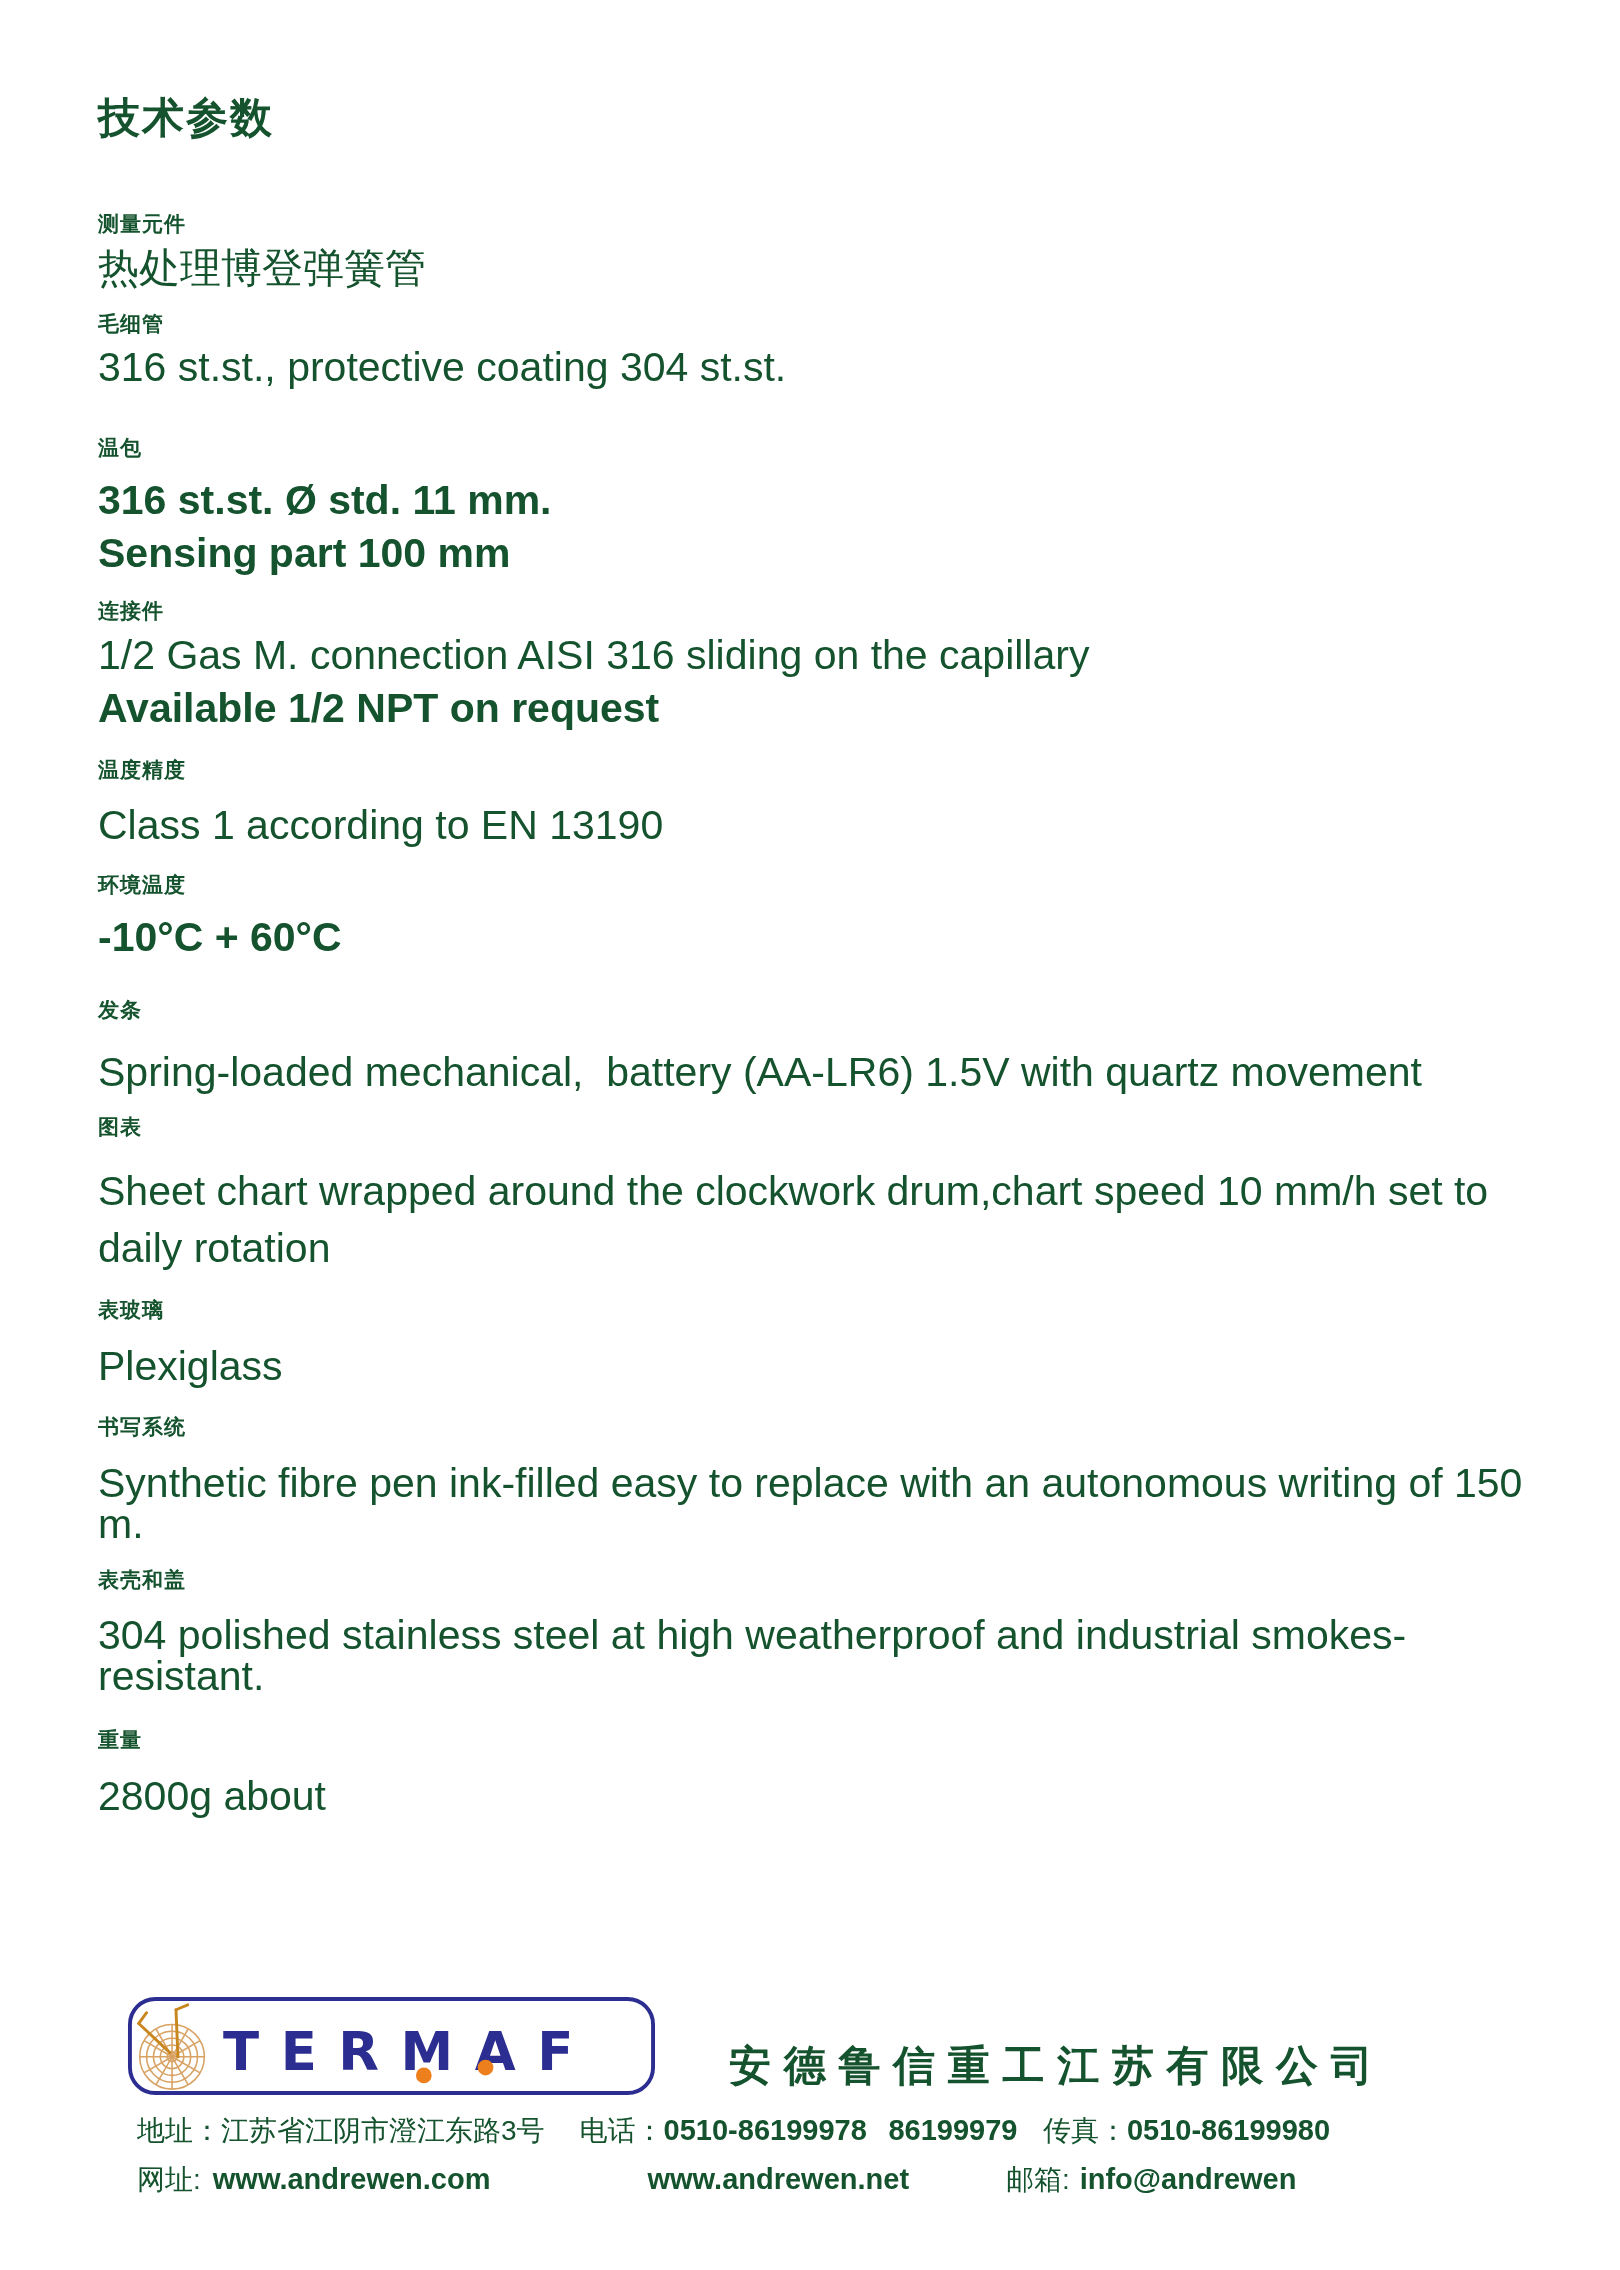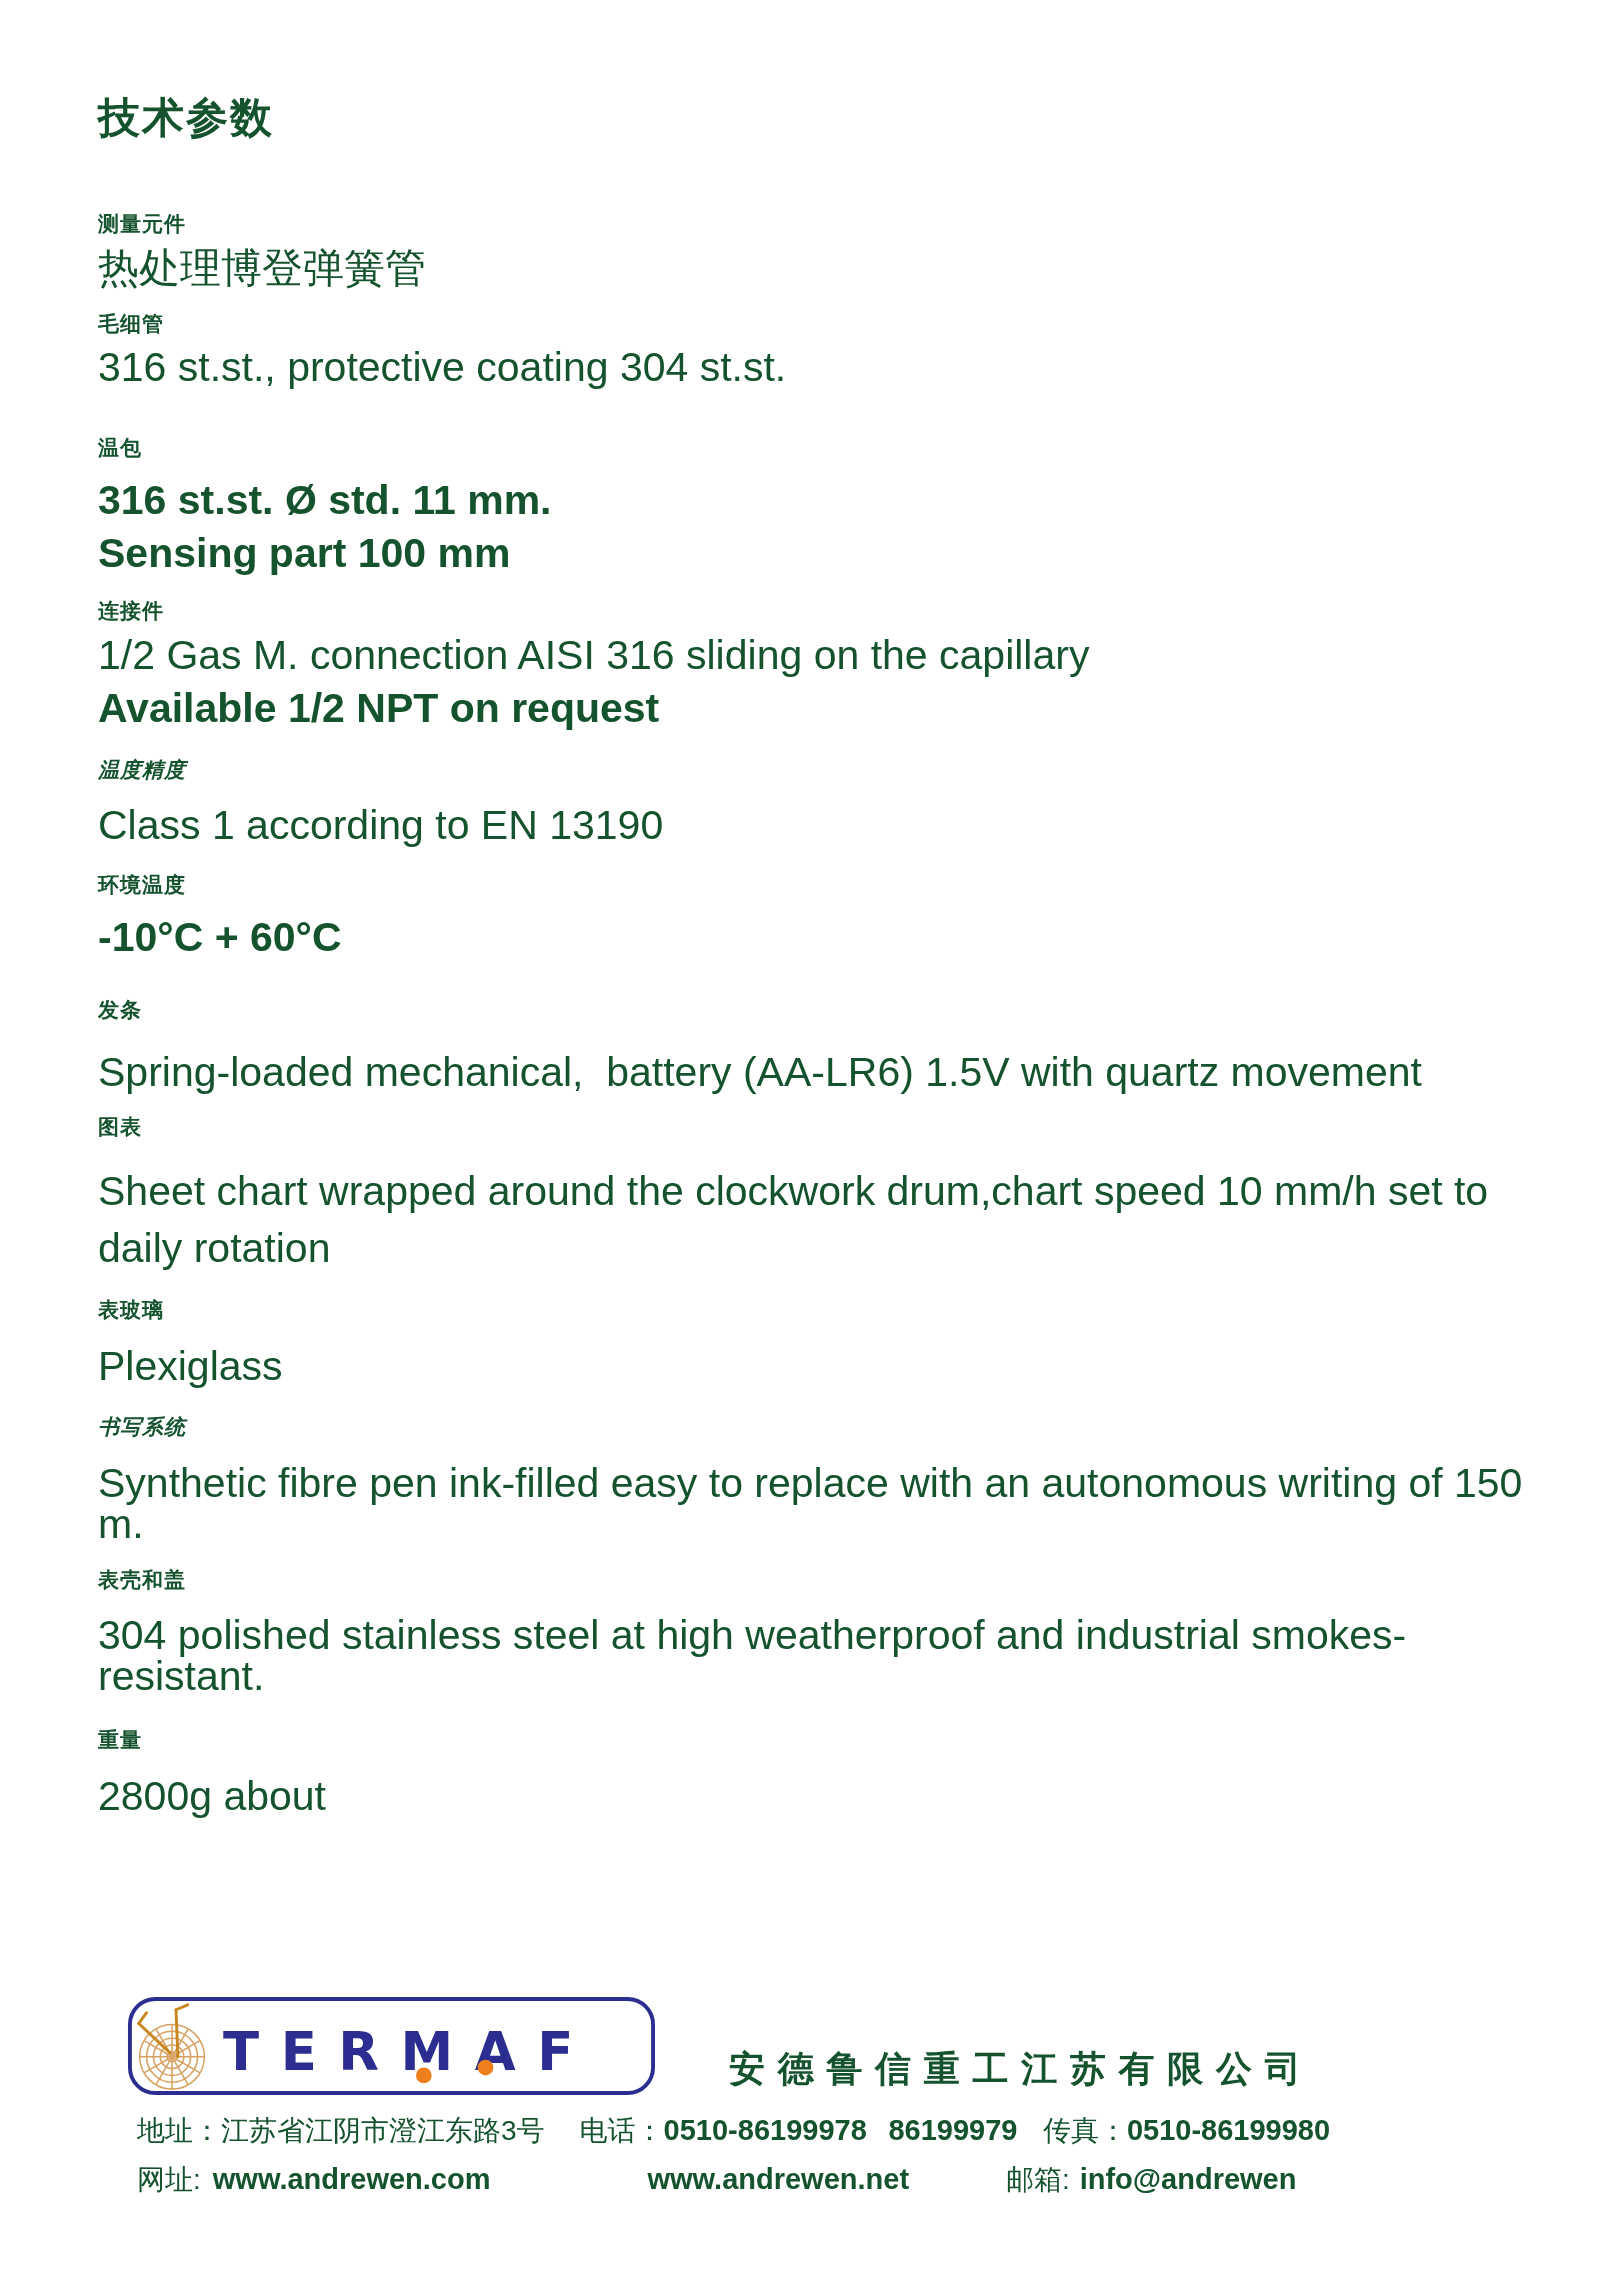--- a/index.html
+++ b/index.html
@@ -35,41 +35,41 @@
     font-weight: 400;
     line-height: 41px;
     white-space: pre-wrap;
   }
   .wrap { line-height: 57px; max-width: 1426px; white-space: normal; }
   .mt0 { margin-top: 12px; font-weight: bold; }
   .mt4 { margin-top: 3.9px; }
   .mt14 { margin-top: 13.7px; }
   .mt16 { margin-top: 15.7px; }
   .mt18 { margin-top: 17.6px; }
-  .mt20 { margin-top: 19.6px; font-style: italic; }
+  .mt20 { margin-top: 19.6px; }
   .mt22 { margin-top: 21.6px; }
   .mt24 { margin-top: 23.5px; }
   .mt32 { margin-top: 31px; }
   .mt40 { margin-top: 39px; }
 
   .footer {
     position: absolute;
     left: 0;
     top: 1996px;
     width: 100%;
   }
   .logo-row {
     display: flex;
     align-items: flex-end;
     margin-left: 127px;
     gap: 24px;
   }
   .logo-box { flex: 0 0 auto; }
   .company {
-    font-size: 36px;
+    font-size: 42px;
     font-weight: 600;
     letter-spacing: 12.7px;
     white-space: nowrap;
     margin-left: 49px;
     margin-bottom: 2px;
   }
   .contact-row {
     display: flex;
     align-items: baseline;
     margin-left: 137px;

